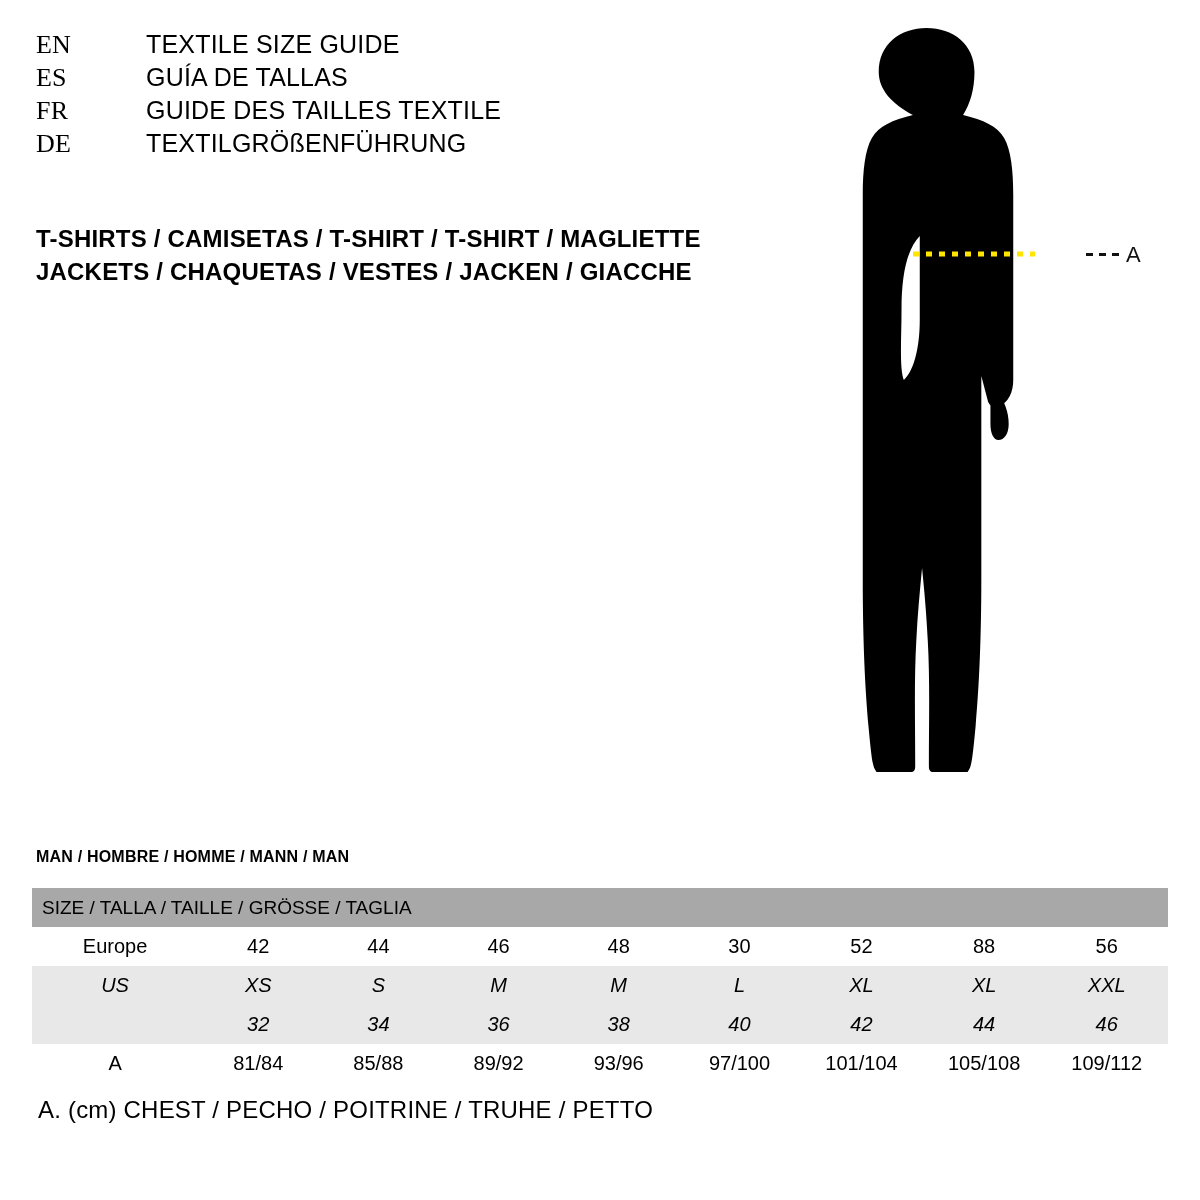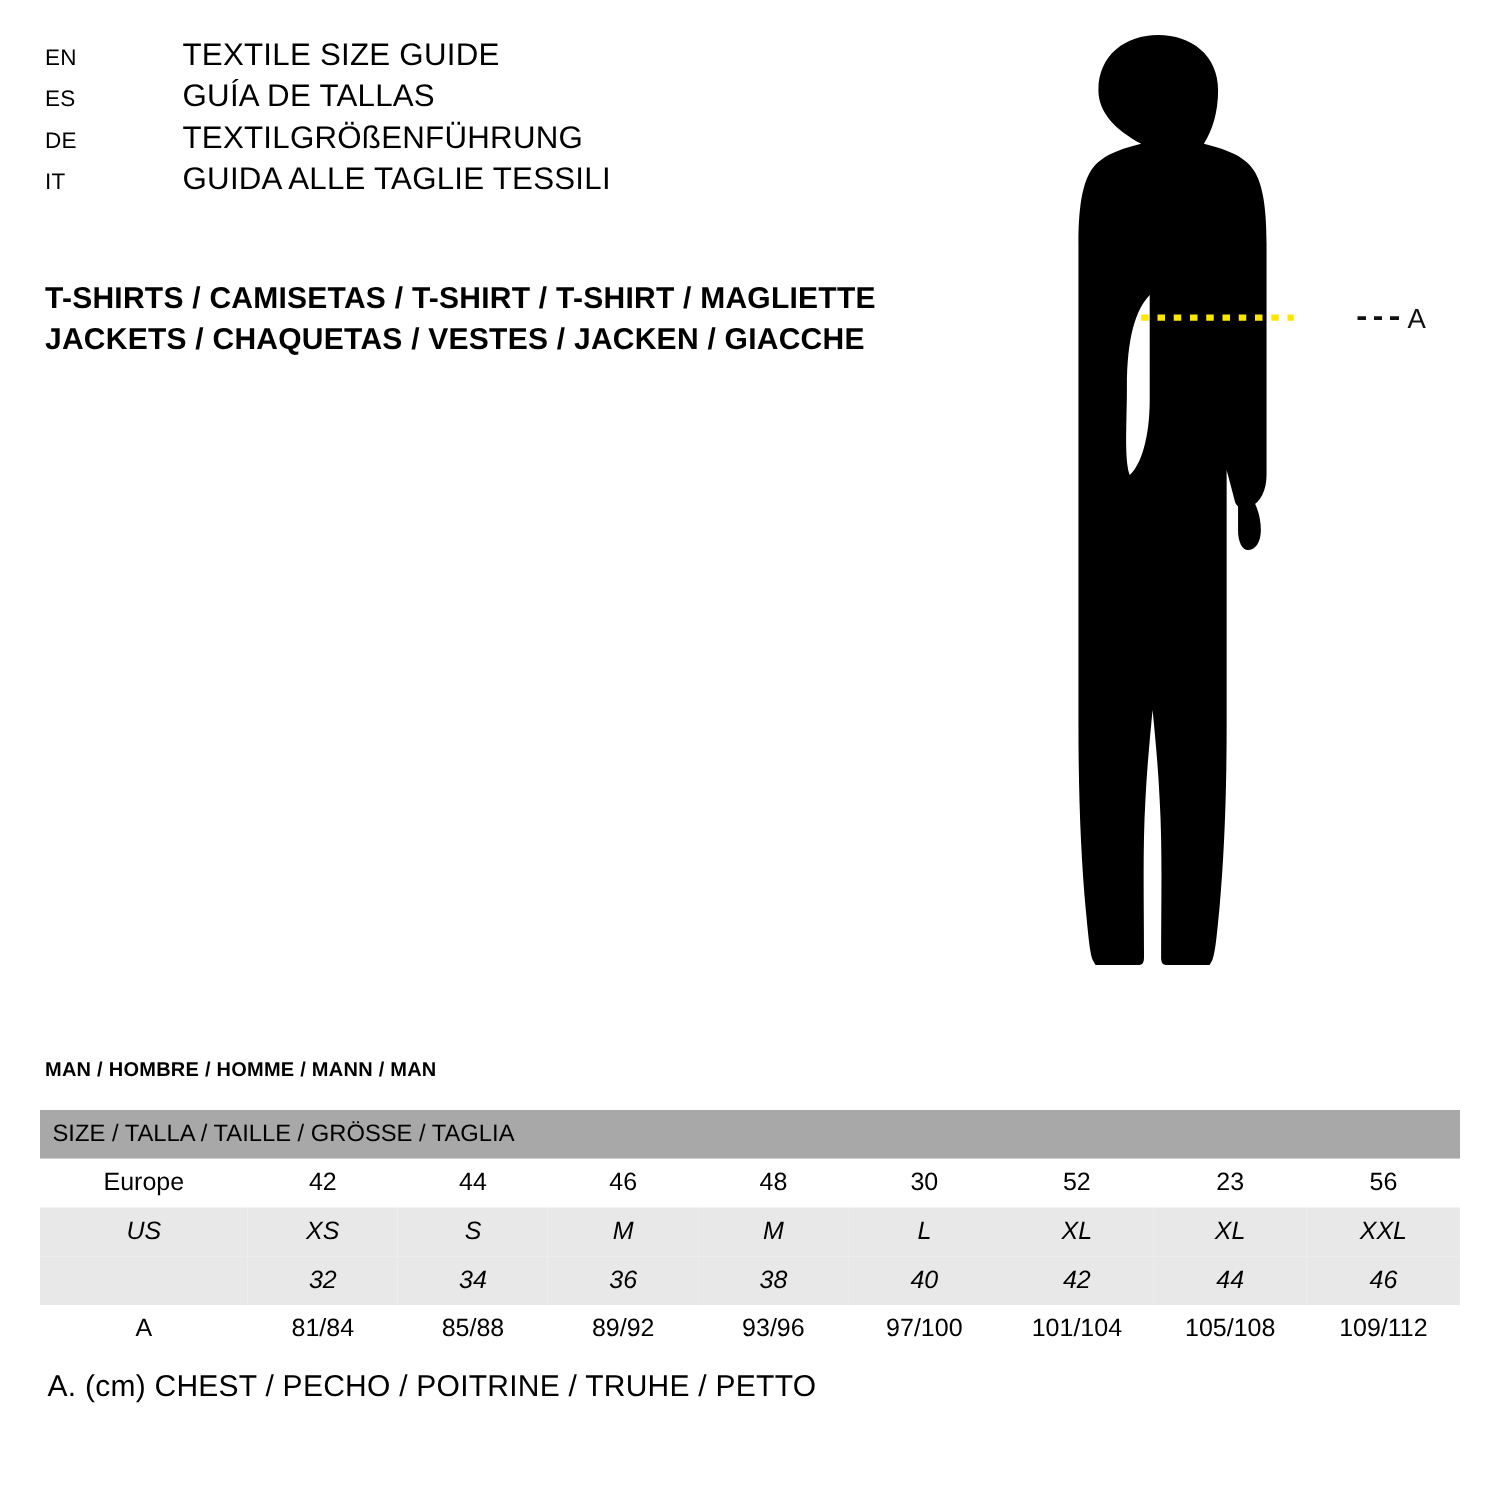--- a/index.html
+++ b/index.html
@@ -32,21 +32,22 @@
   .lang-row {
     display: flex;
     align-items: baseline;
     height: 33px;
     font-size: 25px;
     letter-spacing: 0.2px;
   }
   .lang-code {
     width: 82px;
     flex: 0 0 82px;
-    font-size: 18px;
+    font-size: 26px;
+    font-family: Liberation Serif, serif;
   }
   .lang-text {
     font-size: 25px;
     margin-left: 28px;
   }
 
   
   .garment-block {
     position: absolute;
     left: 36px;
@@ -156,26 +157,26 @@
   <div class="lang-block">
     <div class="lang-row">
       <span class="lang-code">EN</span>
       <span class="lang-text">TEXTILE SIZE GUIDE</span>
     </div>
     <div class="lang-row">
       <span class="lang-code">ES</span>
       <span class="lang-text">GUÍA DE TALLAS</span>
     </div>
     <div class="lang-row">
+      <span class="lang-code">FR</span>
+      <span class="lang-text">GUIDE DES TAILLES TEXTILE</span>
+    </div>
+    <div class="lang-row">
       <span class="lang-code">DE</span>
       <span class="lang-text">TEXTILGRÖßENFÜHRUNG</span>
-    </div>
-    <div class="lang-row">
-      <span class="lang-code">IT</span>
-      <span class="lang-text">GUIDA ALLE TAGLIE TESSILI</span>
     </div>
   </div>
 
   <div class="garment-block">
     <div class="garment-line">T-SHIRTS / CAMISETAS / T-SHIRT / T-SHIRT / MAGLIETTE</div>
     <div class="garment-line">JACKETS / CHAQUETAS / VESTES / JACKEN / GIACCHE</div>
   </div>
 
   <div class="figure-wrap">
     <svg width="350" height="770" viewBox="0 0 350 770" xmlns="http://www.w3.org/2000/svg">
@@ -227,21 +228,21 @@
         <td class="first" colspan="9">SIZE / TALLA / TAILLE / GRÖSSE / TAGLIA</td>
       </tr>
       <tr class="row-white">
         <td class="label-cell">Europe</td>
         <td class="val">42</td>
         <td class="val">44</td>
         <td class="val">46</td>
         <td class="val">48</td>
         <td class="val">30</td>
         <td class="val">52</td>
-        <td class="val">23</td>
+        <td class="val">88</td>
         <td class="val">56</td>
       </tr>
       <tr class="row-shade">
         <td class="label-cell">US</td>
         <td class="val">XS</td>
         <td class="val">S</td>
         <td class="val">M</td>
         <td class="val">M</td>
         <td class="val">L</td>
         <td class="val">XL</td>

